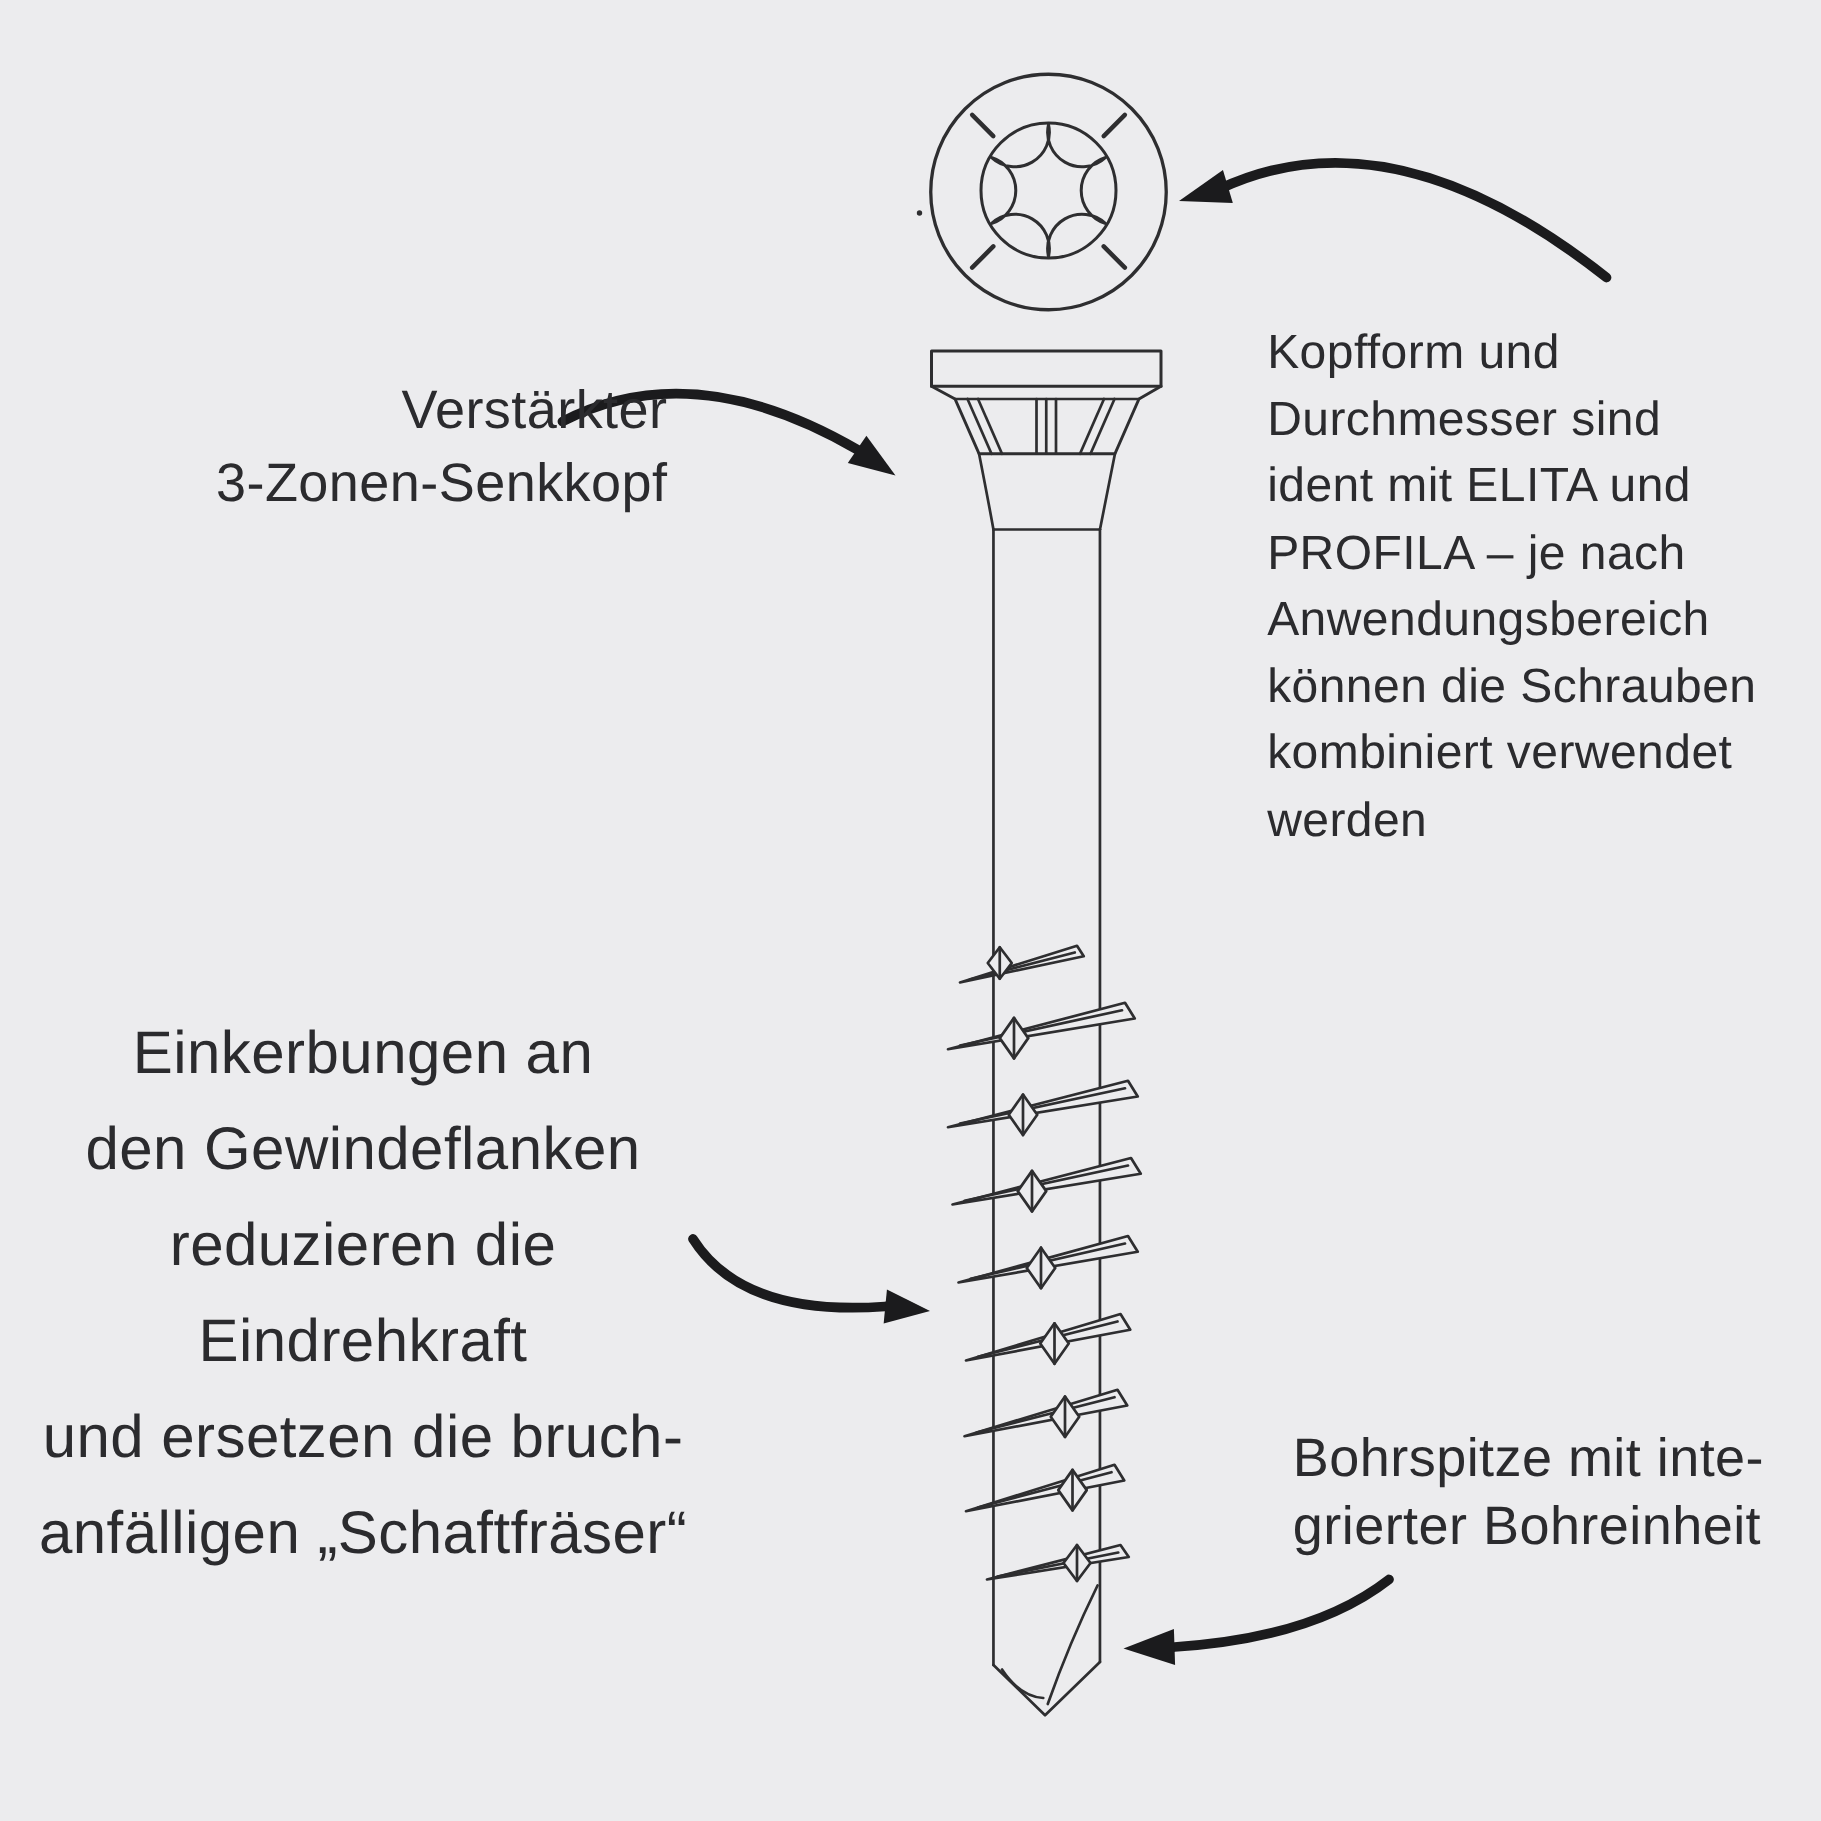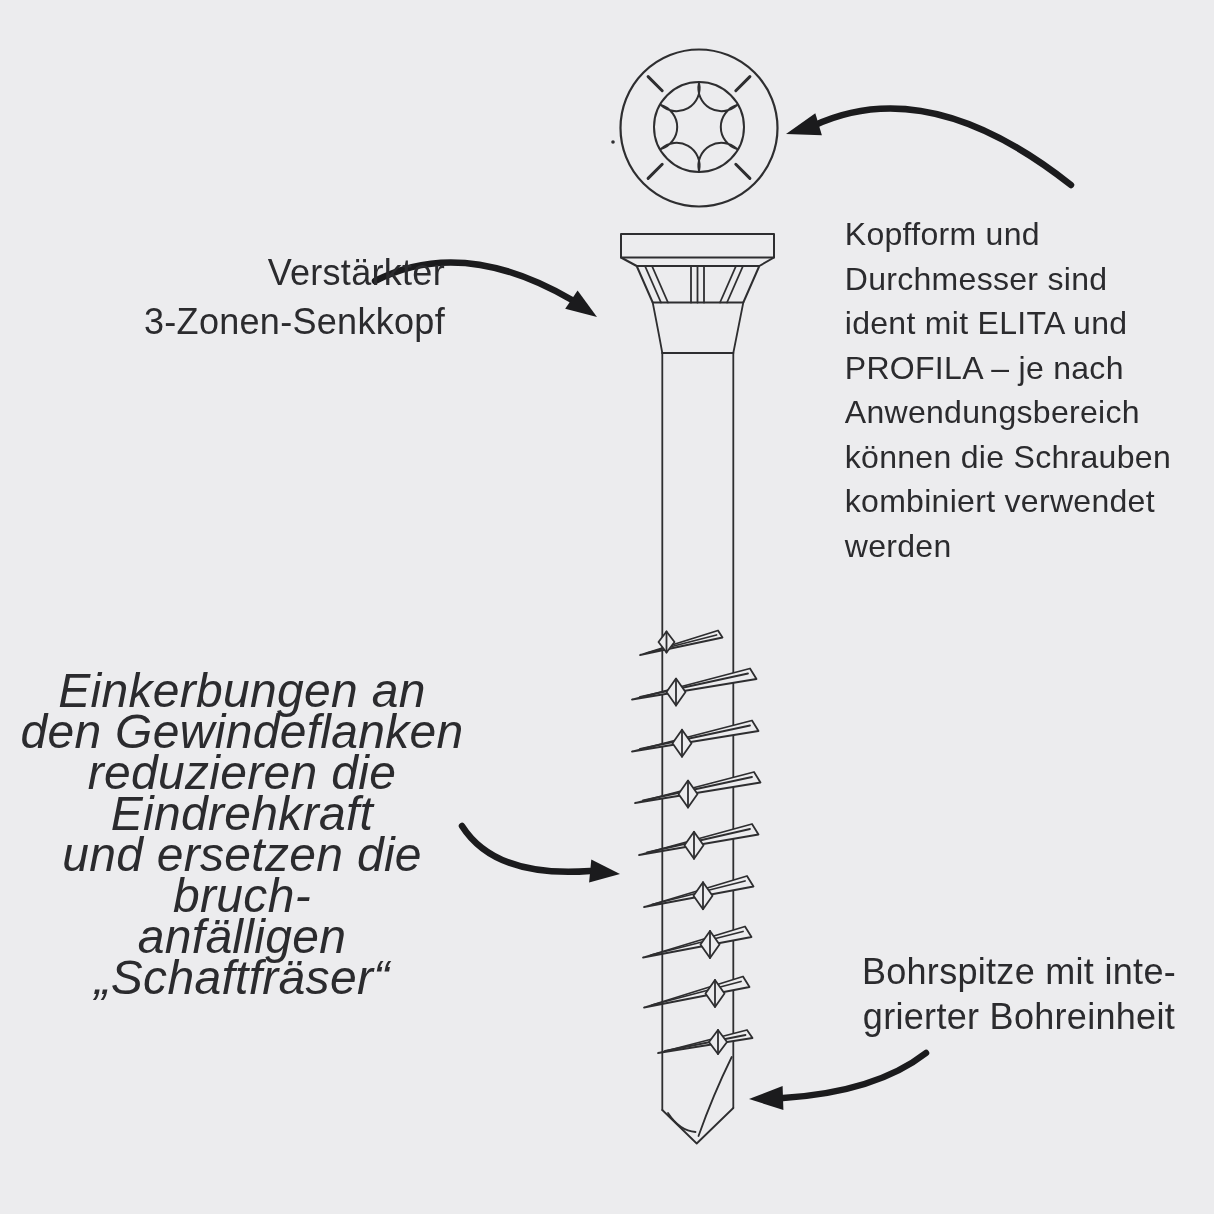--- a/index.html
+++ b/index.html
@@ -4,22 +4,22 @@
 <style>
   html,body{margin:0;padding:0;background:#ececee;}
   .canvas{
     position:relative;width:1214px;height:1214px;background:#ececee;
     font-family:"Liberation Sans",sans-serif;color:#2b2b2e;overflow:hidden;
   }
   .canvas svg{position:absolute;left:0;top:0;}
   .label{position:absolute;white-space:pre-line;}
   .lbl-senkkopf{left:144px;top:248px;font-size:36px;line-height:49px;text-align:right;letter-spacing:.3px;}
   .lbl-kopfform{right:43px;top:212px;font-size:32px;line-height:44.5px;text-align:left;letter-spacing:.3px;}
-  .lbl-einkerbungen{left:0;width:484px;top:670px;font-size:48px;line-height:41px;text-align:center;letter-spacing:.3px;font-style:italic;}
-  .lbl-bohrspitze{right:38px;top:950px;font-size:36px;line-height:44.5px;text-align:center;letter-spacing:.3px;}
+  .lbl-einkerbungen{left:0;width:484px;top:670px;font-size:40px;line-height:64px;text-align:center;letter-spacing:.3px;}
+  .lbl-bohrspitze{right:38px;top:950px;font-size:36px;line-height:44.5px;text-align:left;letter-spacing:.3px;}
   .ln{fill:none;stroke:#2e2e30;stroke-width:2;stroke-linejoin:round;stroke-linecap:round;}
   .thin{stroke-width:1.8;}
   .tick{stroke-width:3;}
   .flt{fill:#ececee;stroke:#2e2e30;stroke-width:1.8;stroke-linejoin:round;}
   .fltl{fill:none;stroke:#2e2e30;stroke-width:1.8;stroke-linecap:round;}
   .arrow{fill:none;stroke:#1b1b1d;stroke-width:6.5;stroke-linecap:round;}
   .ah{fill:#1b1b1d;stroke:none;}
   .dot{fill:#2e2e30;stroke:none;}
 </style>
 </head>

